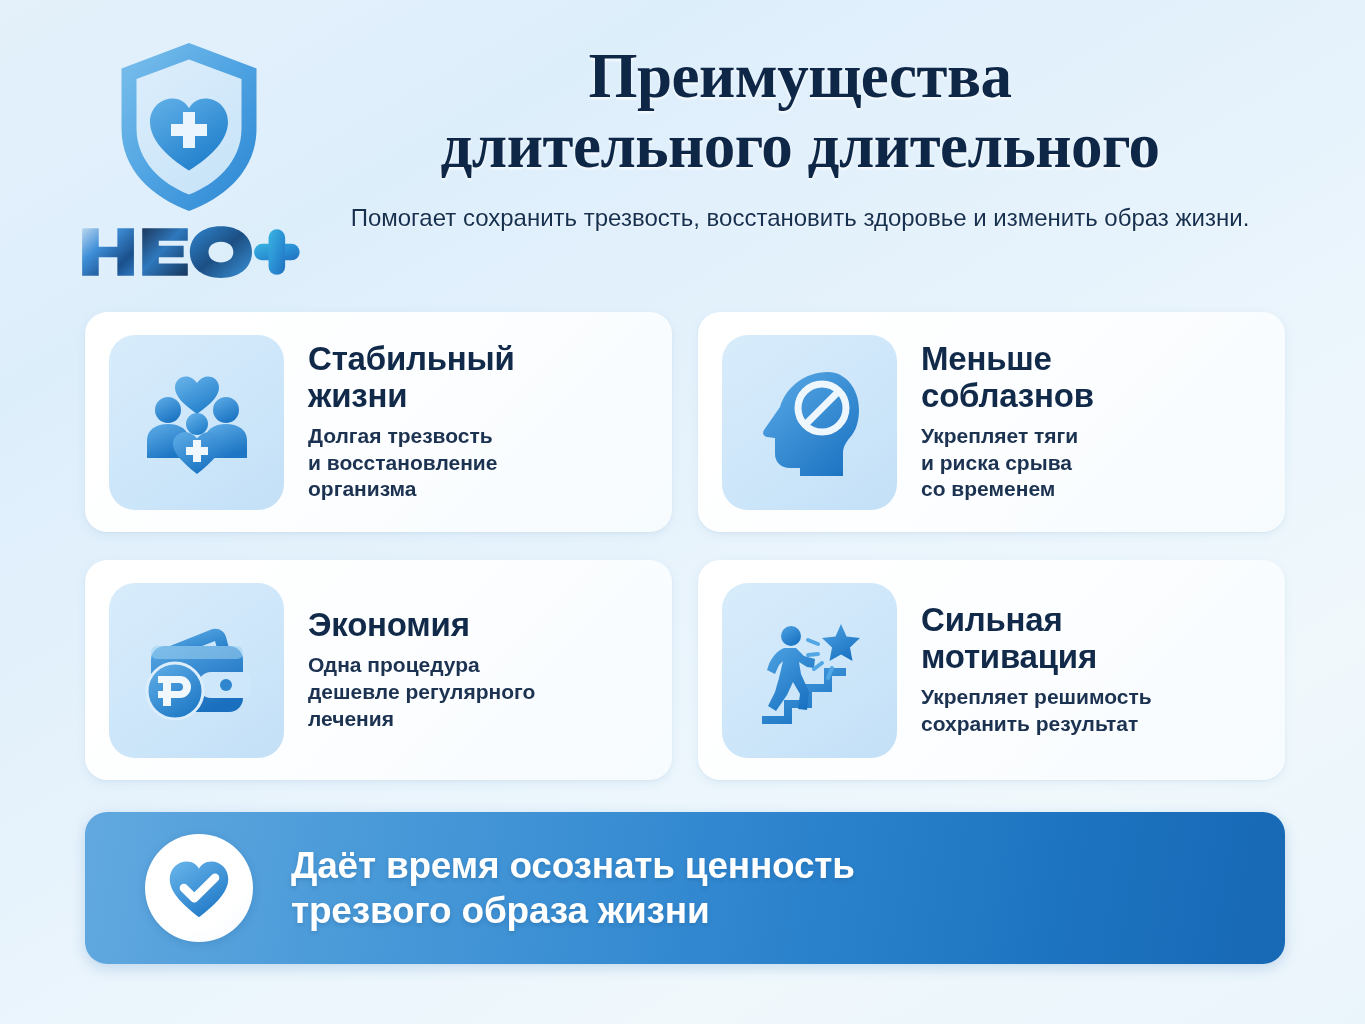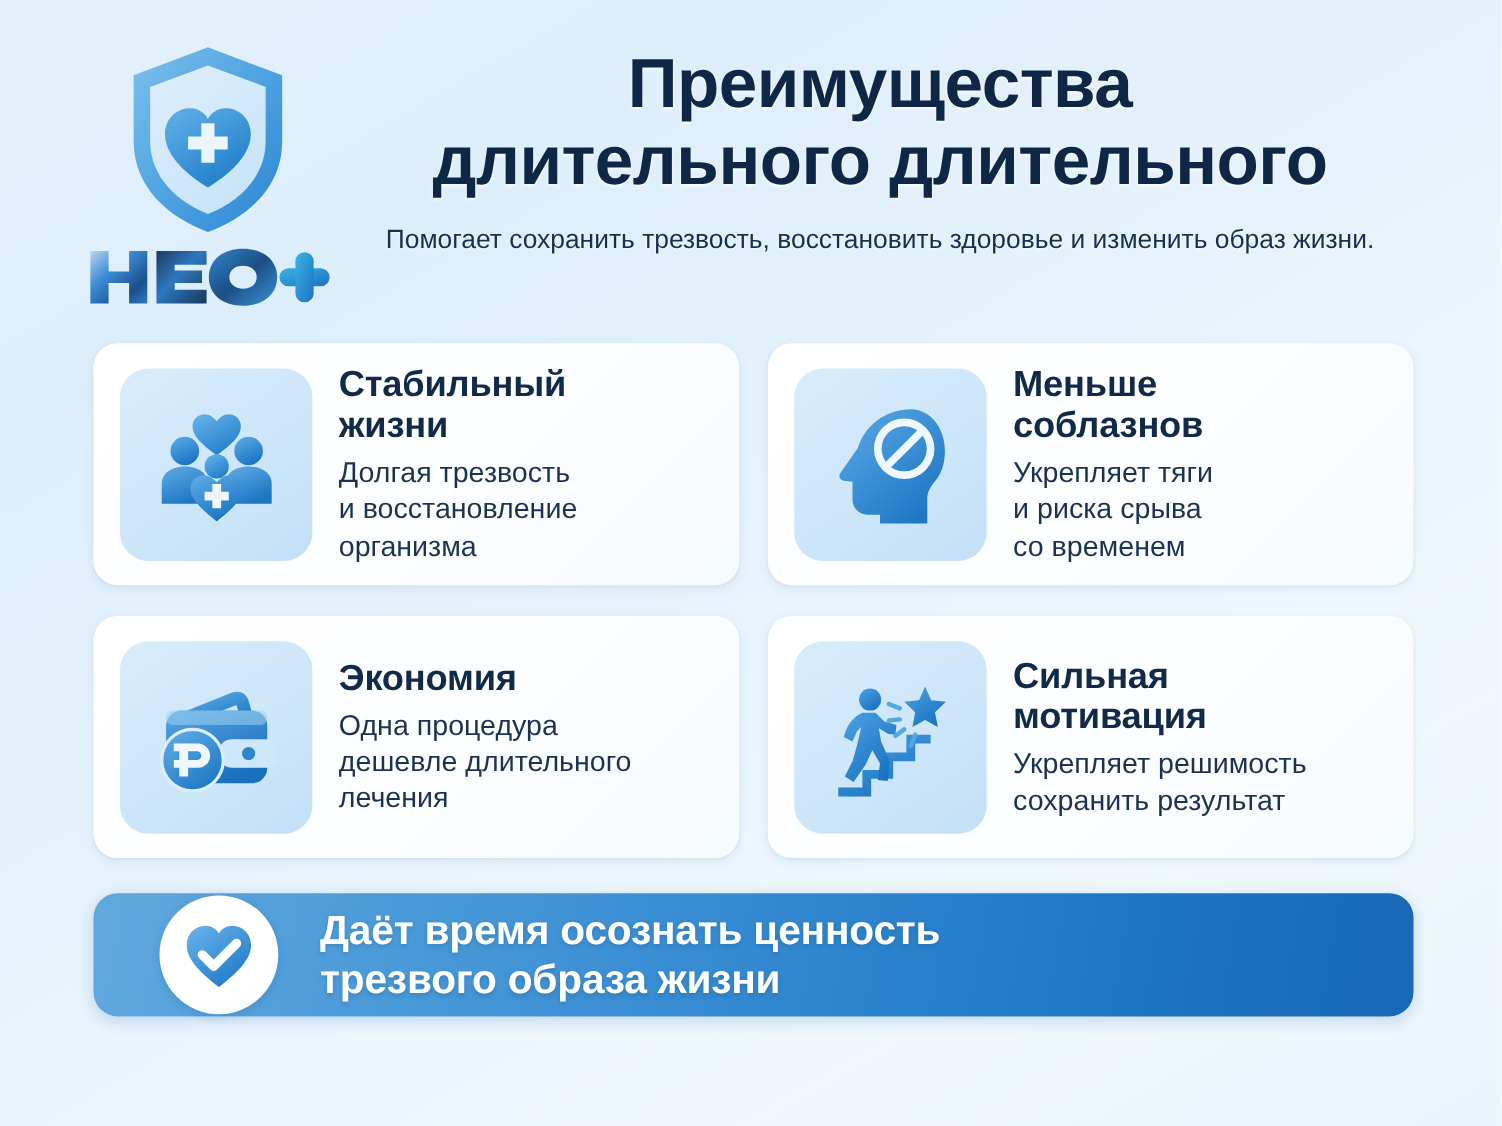--- a/index.html
+++ b/index.html
@@ -50,20 +50,21 @@
     top: 44px;
     width: 1000px;
     text-align: center;
   }
   .title-line {
     color: #0f2747;
     font-weight: 700;
     letter-spacing: -0.5px;
     text-shadow: 0 2px 3px rgba(255,255,255,0.85);
     line-height: 1.02;
+    font-family: Liberation Serif, serif;
   }
   .title-line.l1 { font-size: 63px; }
   .title-line.l2 { font-size: 63px; margin-top: 6px; }
   .subtitle {
     margin-top: 22px;
     color: #16304f;
     font-size: 24px;
     font-weight: 400;
     line-height: 1.38;
     text-shadow: 0 1px 2px rgba(255,255,255,0.7);
@@ -110,33 +111,33 @@
     color: #122a4a;
     font-size: 33px;
     font-weight: 700;
     line-height: 1.12;
     letter-spacing: -0.2px;
     white-space: pre-line;
   }
   .card-desc {
     margin-top: 8px;
     color: #1c3251;
-    font-size: 26px;
-    font-weight: 400;
+    font-size: 21px;
+    font-weight: 700;
     line-height: 1.28;
     white-space: pre-line;
   }
 
   
   .banner {
     position: absolute;
     left: 85px;
     top: 812px;
     width: 1200px;
-    height: 112px;
+    height: 152px;
     border-radius: 22px;
     background: linear-gradient(100deg, #61a8df 0%, #4b9bd9 22%, #2f86cf 55%, #1d74c0 80%, #1768b5 100%);
     box-shadow: 0 4px 14px rgba(40,110,180,0.22);
     display: flex;
     align-items: center;
     padding-left: 60px;
     box-sizing: border-box;
   }
   .banner-badge {
     width: 108px;
@@ -321,21 +322,21 @@
           <path d="M78 66 H112 A6 6 0 0 1 118 72 V86 A6 6 0 0 1 112 92 H78 A13 13 0 0 1 78 66 Z" fill="#cfe7fa"></path>
           <circle cx="93" cy="79" r="6" fill="#2f86cf"></circle>
 
           <circle cx="42" cy="85" r="28" fill="url(#g3a)" stroke="#dcedfb" stroke-width="3"></circle>
           <path d="M34 70 H47 A11 11 0 0 1 47 92 H38 V100 H30 V92 H25 V85 H30 V77 H25 V70 Z M38 77 V85 H46 A4 4 0 0 0 46 77 Z" fill="#f0f8fd"></path>
         </svg>
       </div>
       <div class="card-text">
         <div class="card-title">Экономия</div>
         <div class="card-desc">Одна процедура
-дешевле длительного
+дешевле регулярного
 лечения</div>
       </div>
     </div>
 
     <div class="card">
       <div class="icon-tile">
         <svg viewBox="0 0 128 128">
           <defs>
             <linearGradient id="g4a" x1="0" y1="0" x2="0.7" y2="1">
               <stop offset="0" stop-color="#4ea2e2"></stop>

